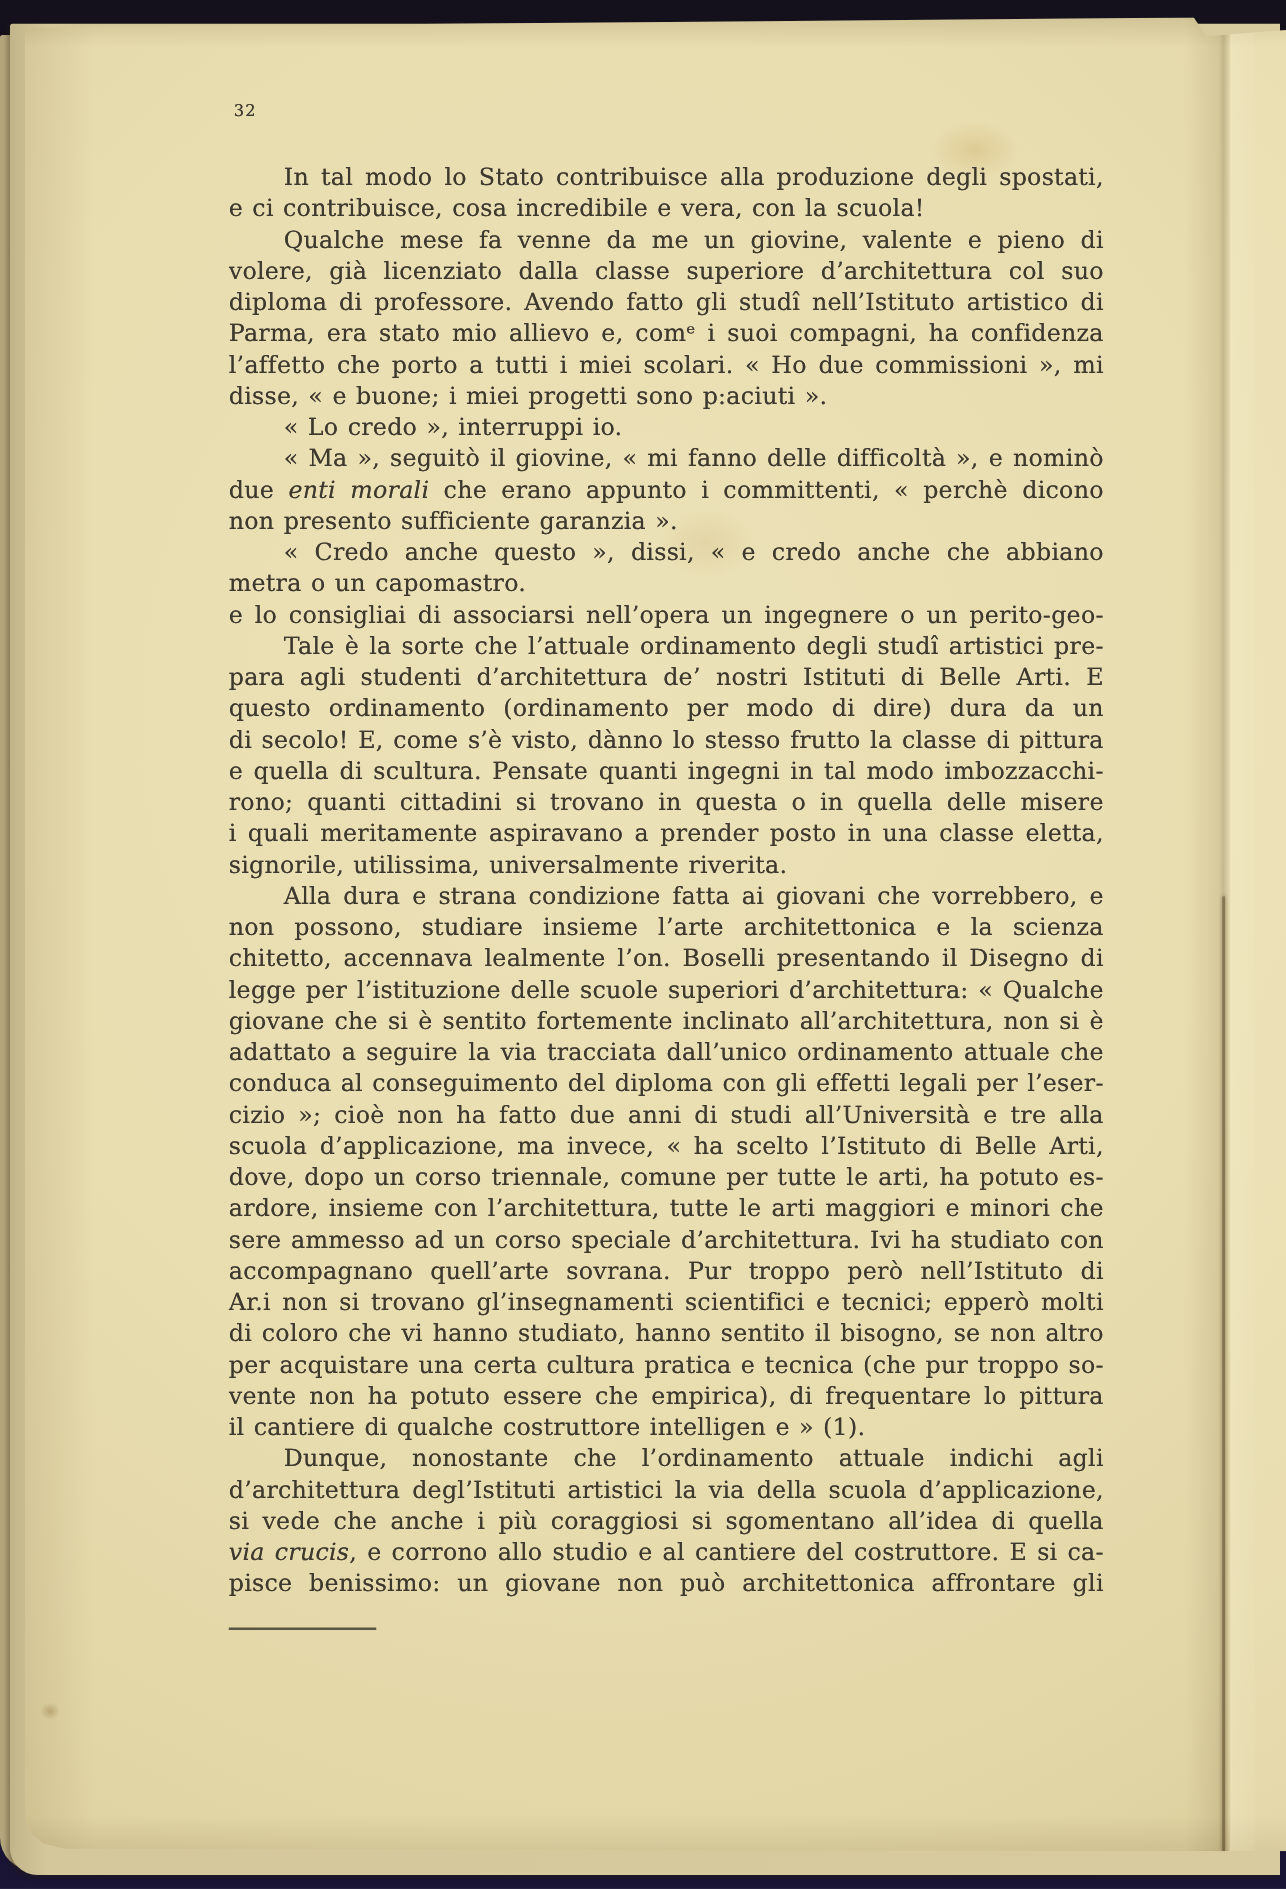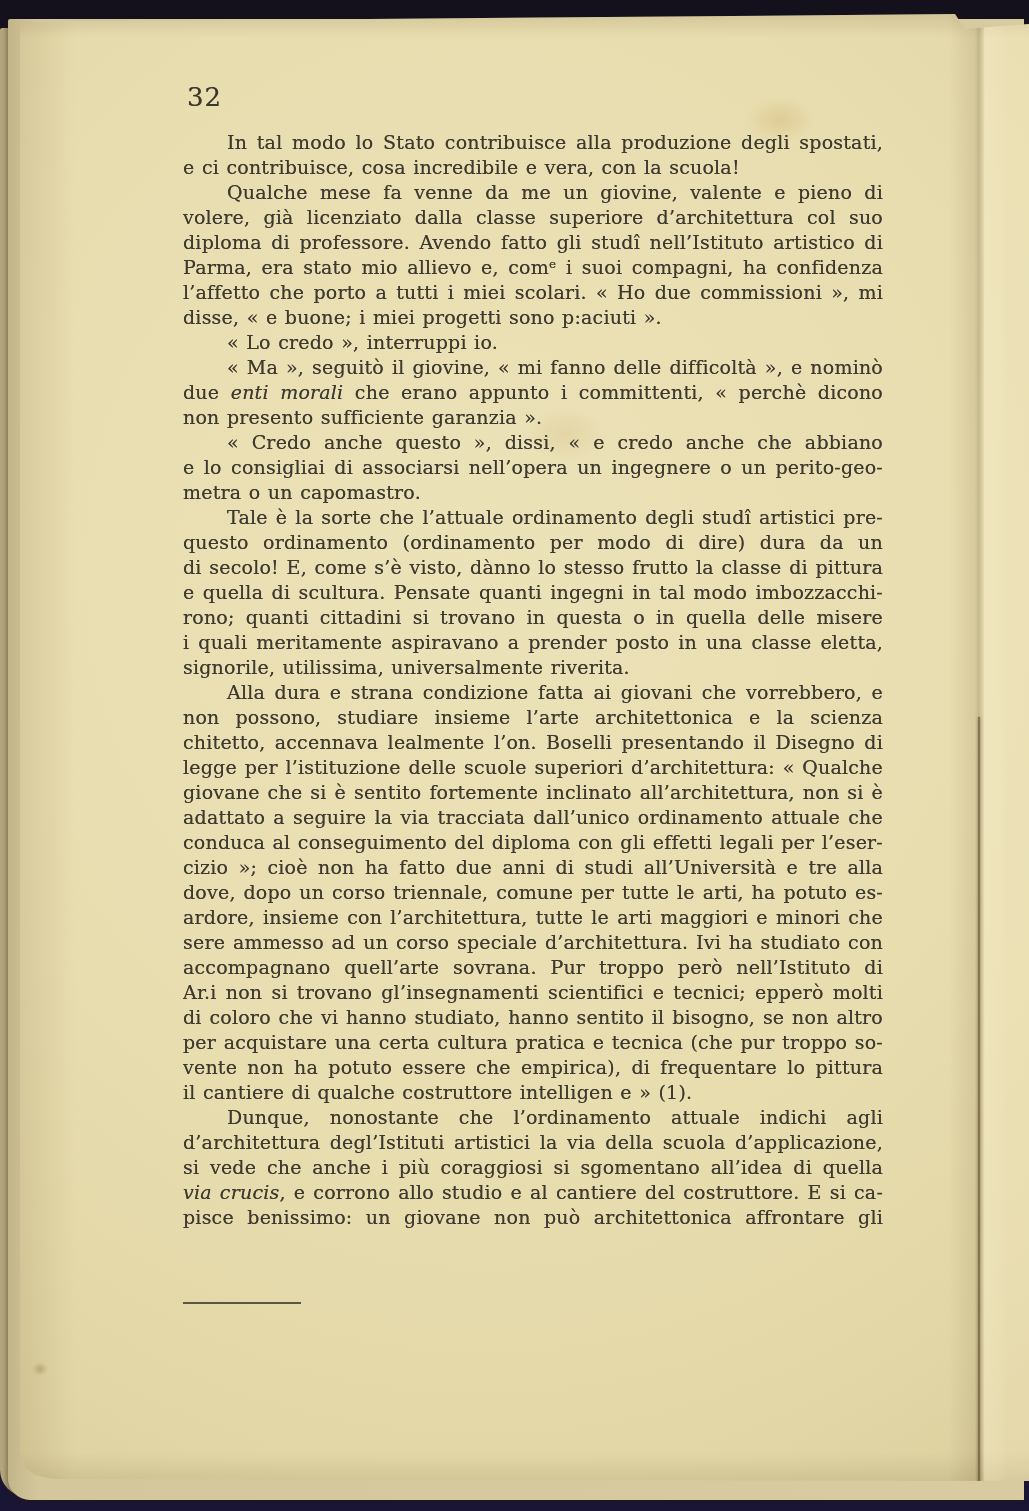--- a/index.html
+++ b/index.html
@@ -59,21 +59,21 @@
   .stain.s1 { left: 725px; top: 85px; width: 70px; height: 46px;
     background: radial-gradient(ellipse, rgba(185,140,50,0.22) 0%, rgba(185,140,50,0) 70%); }
   .stain.s2 { left: 505px; top: 395px; width: 80px; height: 55px;
     background: radial-gradient(ellipse, rgba(165,125,45,0.12) 0%, rgba(165,125,45,0) 70%); }
   .stain.s3 { left: 12px; top: 1350px; width: 16px; height: 14px;
     background: radial-gradient(ellipse, rgba(120,85,30,0.30) 0%, rgba(120,85,30,0) 70%); }
 
   
   .page-number {
     position: absolute; left: 167px; top: 70px;
-    font-size: 26px; color: #3c372d;
+    font-size: 13px; color: #3c372d;
     letter-spacing: 1px;
     text-shadow: 0 0 0.5px rgba(60,55,45,0.7);
     text-align: center;
   }
 
   
   .text-block {
     position: absolute; left: 163px; top: 118px; width: 700px;
     font-size: 19px; line-height: 25px; color: #3e392f;
     letter-spacing: 0.2px; word-spacing: 1.2px;
@@ -130,41 +130,43 @@
         <div class="para">
           <div class="line first last">« Lo credo », interruppi io.</div>
         </div>
         <div class="para">
           <div class="line first">« Ma », seguitò il giovine, « mi fanno delle difficoltà », e nominò</div>
           <div class="line">due <i>enti morali</i> che erano appunto i committenti, « perchè dicono che</div>
           <div class="line last">non presento sufficiente garanzia ».</div>
         </div>
         <div class="para">
           <div class="line first">« Credo anche questo », dissi, « e credo anche che abbiano ragione »,</div>
+          <div class="line last">metra o un capomastro.</div>
           <div class="line">e lo consigliai di associarsi nell’opera un ingegnere o un perito-geo-</div>
-          <div class="line last">metra o un capomastro.</div>
         </div>
         <div class="para">
           <div class="line first">Tale è la sorte che l’attuale ordinamento degli studî artistici pre-</div>
+          <div class="line">para agli studenti d’architettura de’ nostri Istituti di Belle Arti. E</div>
           <div class="line">questo ordinamento (ordinamento per modo di dire) dura da un quarto</div>
           <div class="line">di secolo! E, come s’è visto, dànno lo stesso frutto la classe di pittura</div>
           <div class="line">e quella di scultura. Pensate quanti ingegni in tal modo imbozzacchi-</div>
           <div class="line">rono; quanti cittadini si trovano in questa o in quella delle misere classi,</div>
           <div class="line">i quali meritamente aspiravano a prender posto in una classe eletta,</div>
           <div class="line last">signorile, utilissima, universalmente riverita.</div>
         </div>
         <div class="para">
           <div class="line first">Alla dura e strana condizione fatta ai giovani che vorrebbero, e</div>
           <div class="line">non possono, studiare insieme l’arte architettonica e la scienza dell’ar-</div>
           <div class="line">chitetto, accennava lealmente l’on. Boselli presentando il Disegno di</div>
           <div class="line">legge per l’istituzione delle scuole superiori d’architettura: « Qualche</div>
           <div class="line">giovane che si è sentito fortemente inclinato all’architettura, non si è</div>
           <div class="line">adattato a seguire la via tracciata dall’unico ordinamento attuale che</div>
           <div class="line">conduca al conseguimento del diploma con gli effetti legali per l’eser-</div>
           <div class="line">cizio »; cioè non ha fatto due anni di studi all’Università e tre alla</div>
+          <div class="line">scuola d’applicazione, ma invece, « ha scelto l’Istituto di Belle Arti,</div>
           <div class="line">dove, dopo un corso triennale, comune per tutte le arti, ha potuto es-</div>
           <div class="line">ardore, insieme con l’architettura, tutte le arti maggiori e minori che</div>
           <div class="line">sere ammesso ad un corso speciale d’architettura. Ivi ha studiato con</div>
           <div class="line">accompagnano quell’arte sovrana. Pur troppo però nell’Istituto di Belle</div>
           <div class="line">Ar.i non si trovano gl’insegnamenti scientifici e tecnici; epperò molti</div>
           <div class="line">di coloro che vi hanno studiato, hanno sentito il bisogno, se non altro</div>
           <div class="line">per acquistare una certa cultura pratica e tecnica (che pur troppo so-</div>
           <div class="line">vente non ha potuto essere che empirica), di frequentare lo pittura ed</div>
           <div class="line last">il cantiere di qualche costruttore intelligen e » (1).</div>
         </div>

